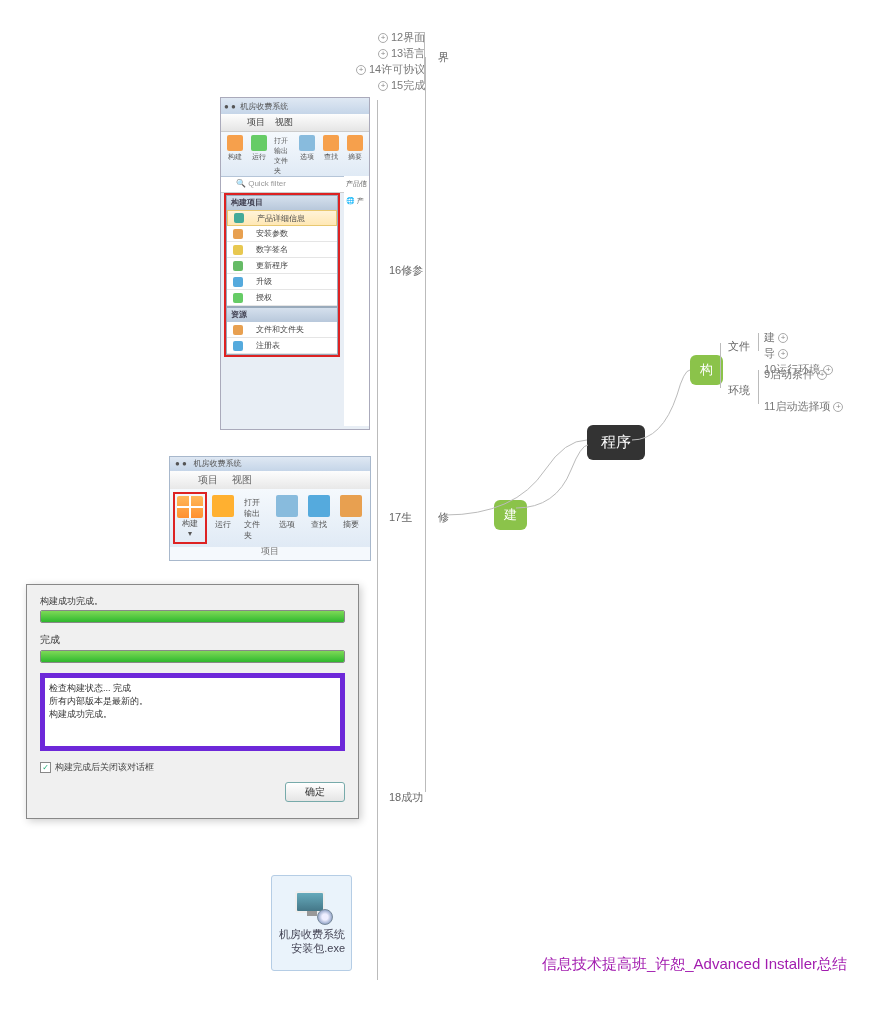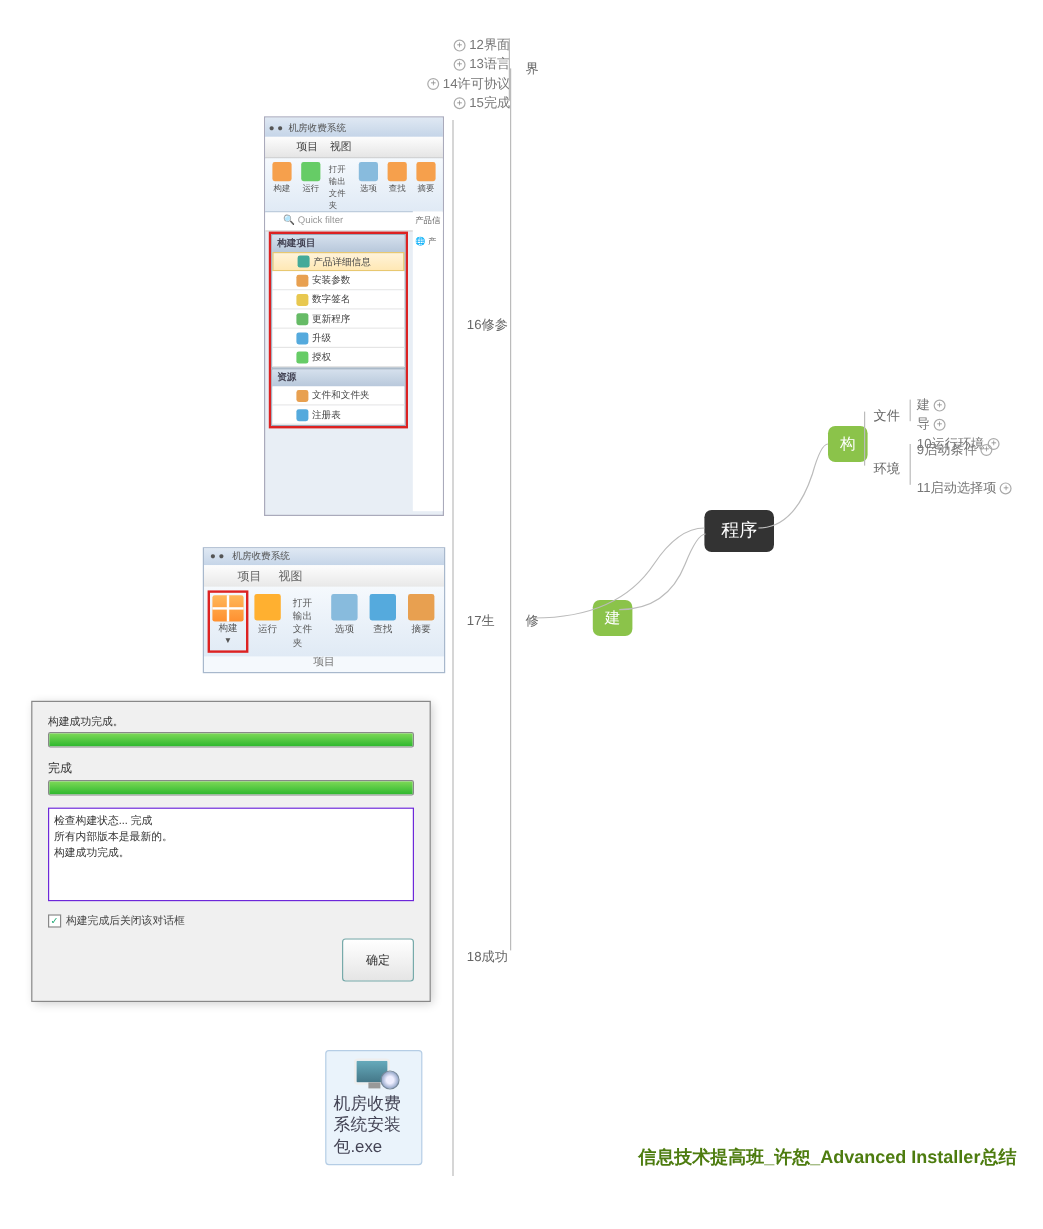--- a/index.html
+++ b/index.html
@@ -16,21 +16,21 @@
 .panel1{position:absolute;left:220px;top:97px;width:150px;height:333px;background:#e8eef5;border:1px solid #aab;font-size:9px}
 .tb1{height:16px;background:linear-gradient(#dfe8f3,#c5d5e8);display:flex;align-items:center;padding:0 3px;font-size:8px;color:#555}
 .tb2{height:18px;background:linear-gradient(#fdfdfd,#e5e5e5);border-bottom:1px solid #ccc;display:flex;gap:10px;padding:2px 26px;font-size:9px;color:#444}
 .ribbon{height:45px;background:linear-gradient(#f5f9fd,#e0eaf5);border-bottom:1px solid #b5c5d8;display:flex;padding:3px 5px;gap:6px}
 .rib-btn{width:18px;display:flex;flex-direction:column;align-items:center;font-size:7px;color:#555}
 .rib-ico{width:16px;height:16px;border-radius:2px;margin-bottom:1px}
 .qf{height:16px;background:#fff;border-bottom:1px solid #ccc;font-size:8px;color:#999;padding:2px 15px}
 .sidebar{position:absolute;left:3px;top:95px;width:116px;border:2px solid #d22}
 .sb-grp{border:1px solid #9ab;margin:0}
 .sb-hdr{height:14px;background:linear-gradient(#d5e0ed,#b8c8db);font-size:8px;color:#445;padding:1px 4px;font-weight:bold}
-.sb-itm{height:16px;background:#fff;display:flex;align-items:center;padding:1px 20px;gap:3px;font-size:8px;color:#444;border-bottom:1px solid #e5e5e5}
+.sb-itm{height:16px;background:#fff;display:flex;align-items:center;padding:1px 6px;gap:13px;font-size:8px;color:#444;border-bottom:1px solid #e5e5e5}
 .sb-itm.sel{background:linear-gradient(#fff3d9,#ffe8b5);border:1px solid #e8c870}
 .sb-ico{width:10px;height:10px;border-radius:2px}
 .rpane{position:absolute;right:0;top:78px;width:25px;height:250px;background:#fff;font-size:7px;color:#666;padding:3px 2px}
 
 
 .panel2{position:absolute;left:169px;top:456px;width:202px;height:105px;background:#f5f9fd;border:1px solid #a8b8cc;font-size:9px}
 .p2-tbar{height:14px;background:linear-gradient(#dfe8f3,#c5d5e8);font-size:8px;color:#555;padding:1px 5px}
 .p2-tabs{height:18px;background:linear-gradient(#fdfdfd,#e8e8e8);padding:2px 28px;font-size:10px;color:#666;display:flex;gap:14px}
 .p2-rib{height:58px;background:linear-gradient(#f5f9fd,#e0eaf5);display:flex;padding:3px}
 .p2-build{width:38px;border:2px solid #d22;display:flex;flex-direction:column;align-items:center;padding:2px;font-size:8px;color:#555}
@@ -43,34 +43,34 @@
 .p2-lbl{position:absolute;bottom:2px;left:50%;transform:translateX(-50%);font-size:9px;color:#777}
 
 
 .dialog{position:absolute;left:26px;top:584px;width:333px;background:#f0f0f0;border:1px solid #888;box-shadow:2px 2px 8px rgba(0,0,0,.2);font-size:10px}
 .dlg-tb{height:20px;background:linear-gradient(#fdfdfd,#e8e8e8);display:flex;align-items:center;padding:0 5px;color:#333;position:relative}
 .dlg-x{position:absolute;right:3px;top:2px;width:38px;height:14px;background:linear-gradient(#e88,#c33);border-radius:2px;color:#fff;text-align:center;font-size:10px;line-height:13px}
 .dlg-body{padding:10px 13px}
 .dlg-sec{font-size:10px;color:#333;margin-bottom:3px}
 .prog{height:13px;background:#fff;border:1px solid #888;border-radius:2px;overflow:hidden;margin-bottom:10px}
 .prog-fill{height:100%;background:linear-gradient(#7ed957,#2eb82e)}
-.log-box{height:78px;background:#fff;border:1px solid #6d28d9;padding:4px;font-size:9px;color:#333;margin-bottom:10px;overflow:auto}
+.log-box{height:78px;background:#fff;border:5px solid #6d28d9;padding:4px;font-size:9px;color:#333;margin-bottom:10px;overflow:auto}
 .chk-row{display:flex;align-items:center;gap:4px;font-size:9px;color:#444;margin-bottom:8px}
 .chk{width:11px;height:11px;border:1px solid #888;background:#fff;display:flex;align-items:center;justify-content:center;font-size:8px;color:#2a7}
-.btn-ok{float:right;width:60px;height:36px;background:linear-gradient(#fff,#e5e5e5);border:1px solid #7aa;border-radius:3px;font-size:10px;color:#333;margin-bottom:6px}
+.btn-ok{float:right;width:60px;height:20px;background:linear-gradient(#fff,#e5e5e5);border:1px solid #7aa;border-radius:3px;font-size:10px;color:#333;margin-bottom:6px}
 
 
 .inst-box{position:absolute;left:271px;top:875px;width:81px;height:96px;background:#eaf3fb;border:1px solid #b5cde5;border-radius:3px;display:flex;flex-direction:column;align-items:center;justify-content:center;padding:6px}
 .inst-ico{width:34px;height:30px;position:relative;margin-bottom:6px}
 .monitor{width:30px;height:22px;background:linear-gradient(#6ab,#478);border-radius:3px;border:2px solid #eee;position:relative}
 .monitor::after{content:"";position:absolute;bottom:-5px;left:10px;width:10px;height:5px;background:#999}
 .disc{position:absolute;right:-4px;bottom:-4px;width:16px;height:16px;border-radius:50%;background:radial-gradient(#eef 30%,#9ac 70%);border:1px solid #789}
-.inst-txt{font-size:14px;color:#445;text-align:left;line-height:1.3}
-
-.footer{position:absolute;right:22px;bottom:50px;font-size:15px;font-weight:bold;color:#4d7c0f}
+.inst-txt{font-size:11px;color:#445;text-align:right;line-height:1.3}
+
+.footer{position:absolute;right:22px;bottom:50px;font-size:15px;font-weight:normal;color:#a21caf}
 
 svg.connector{position:absolute;overflow:visible}
 svg.connector path{stroke:#bbb;fill:none;stroke-width:1}
 </style>
 </head>
 <body>
 
 <div class="node-item" style="left:378px;top:30px">
     <span class="plus-icon">+</span>
     <span>12界面</span>

